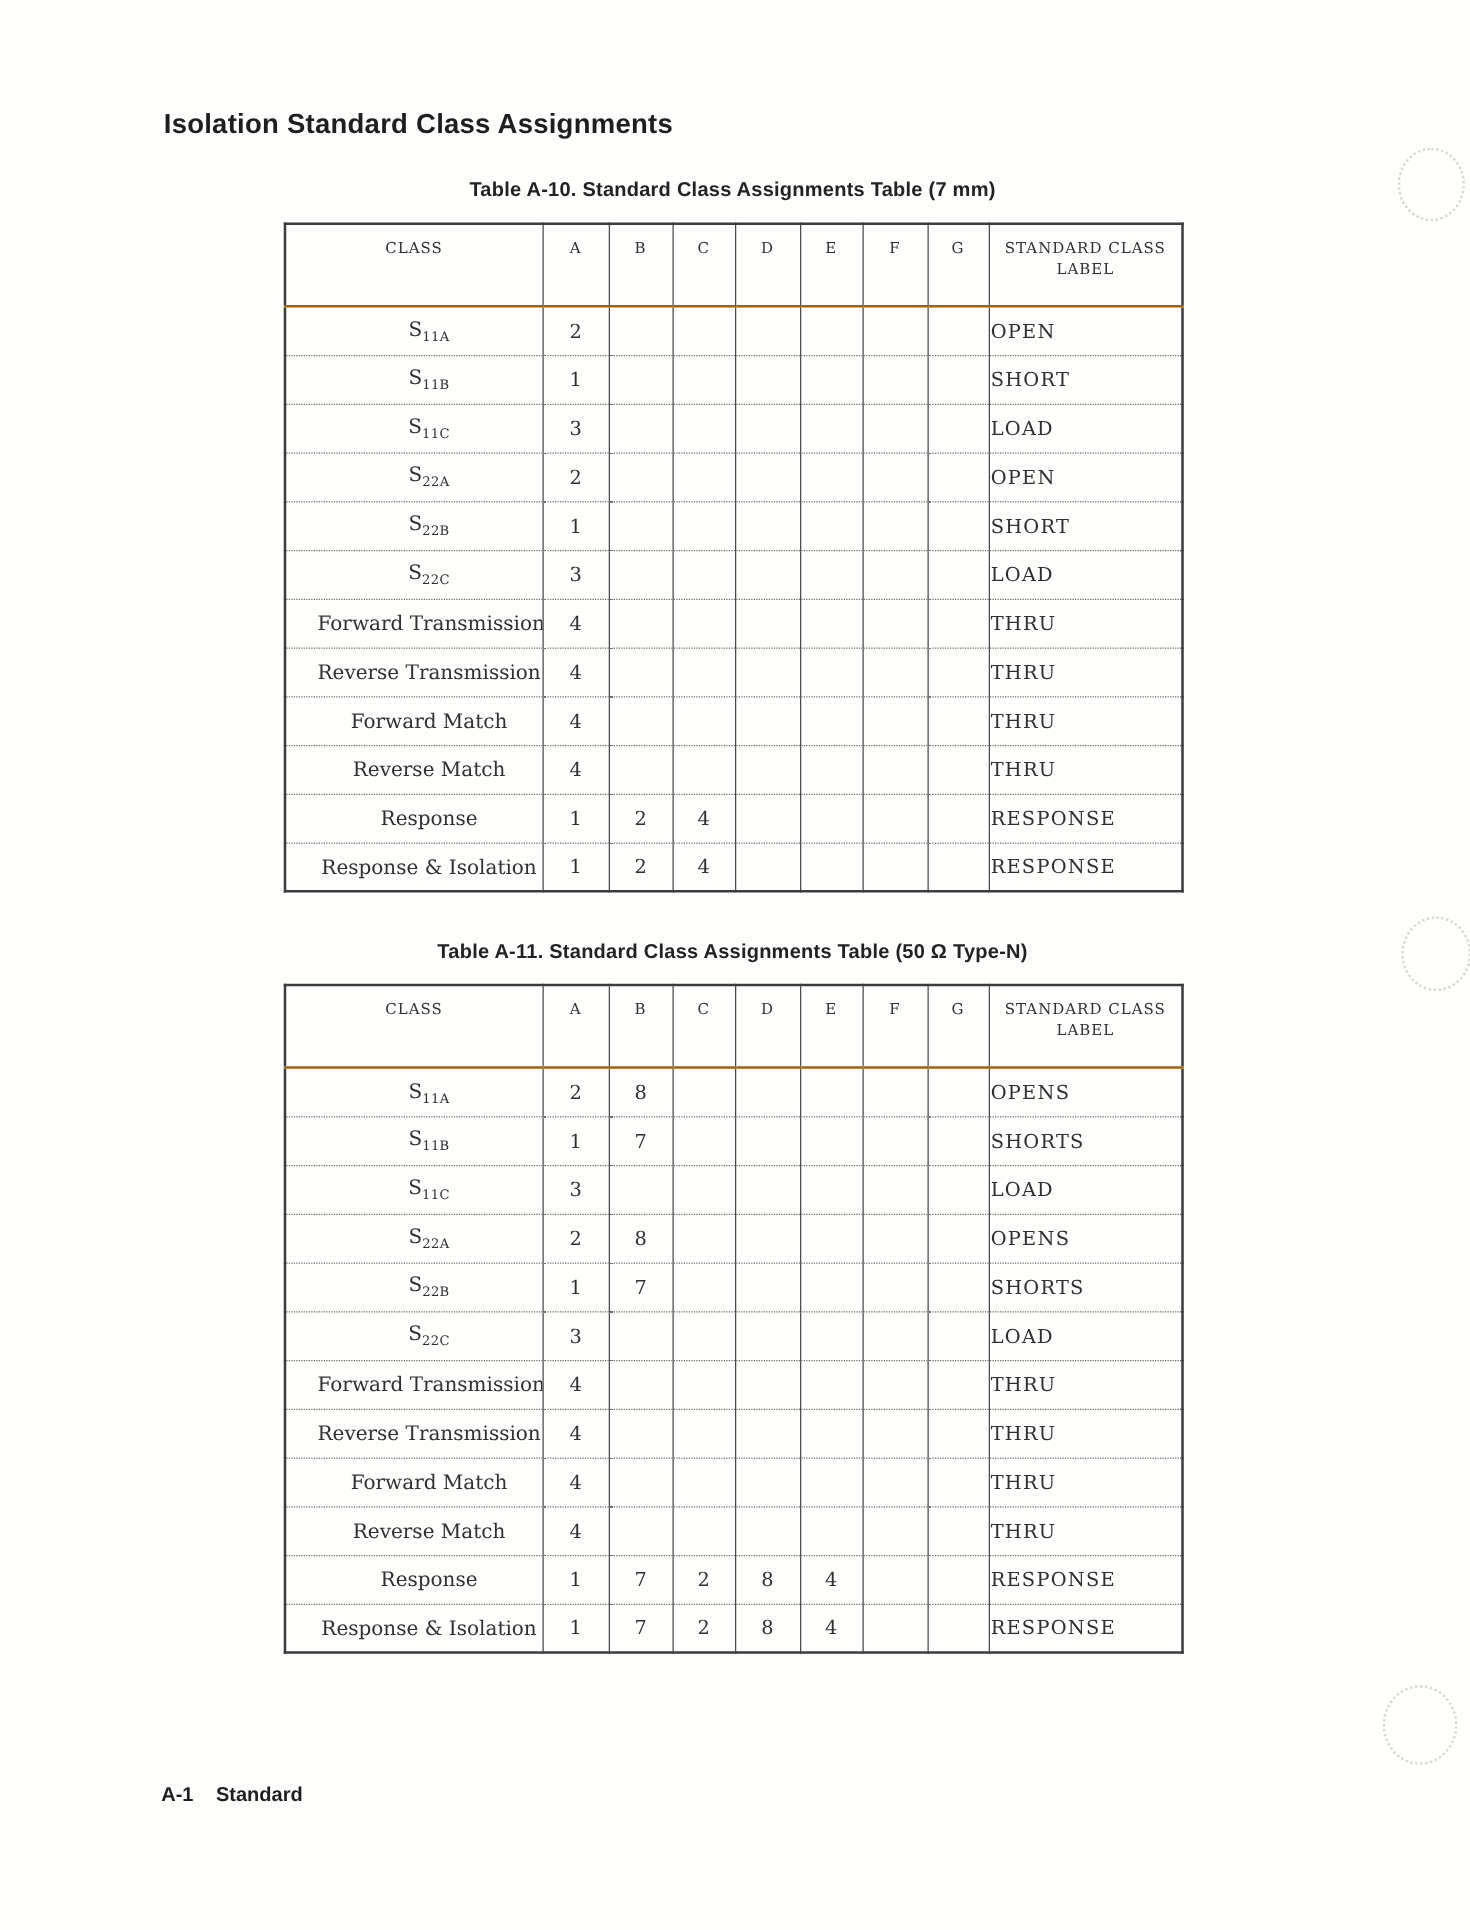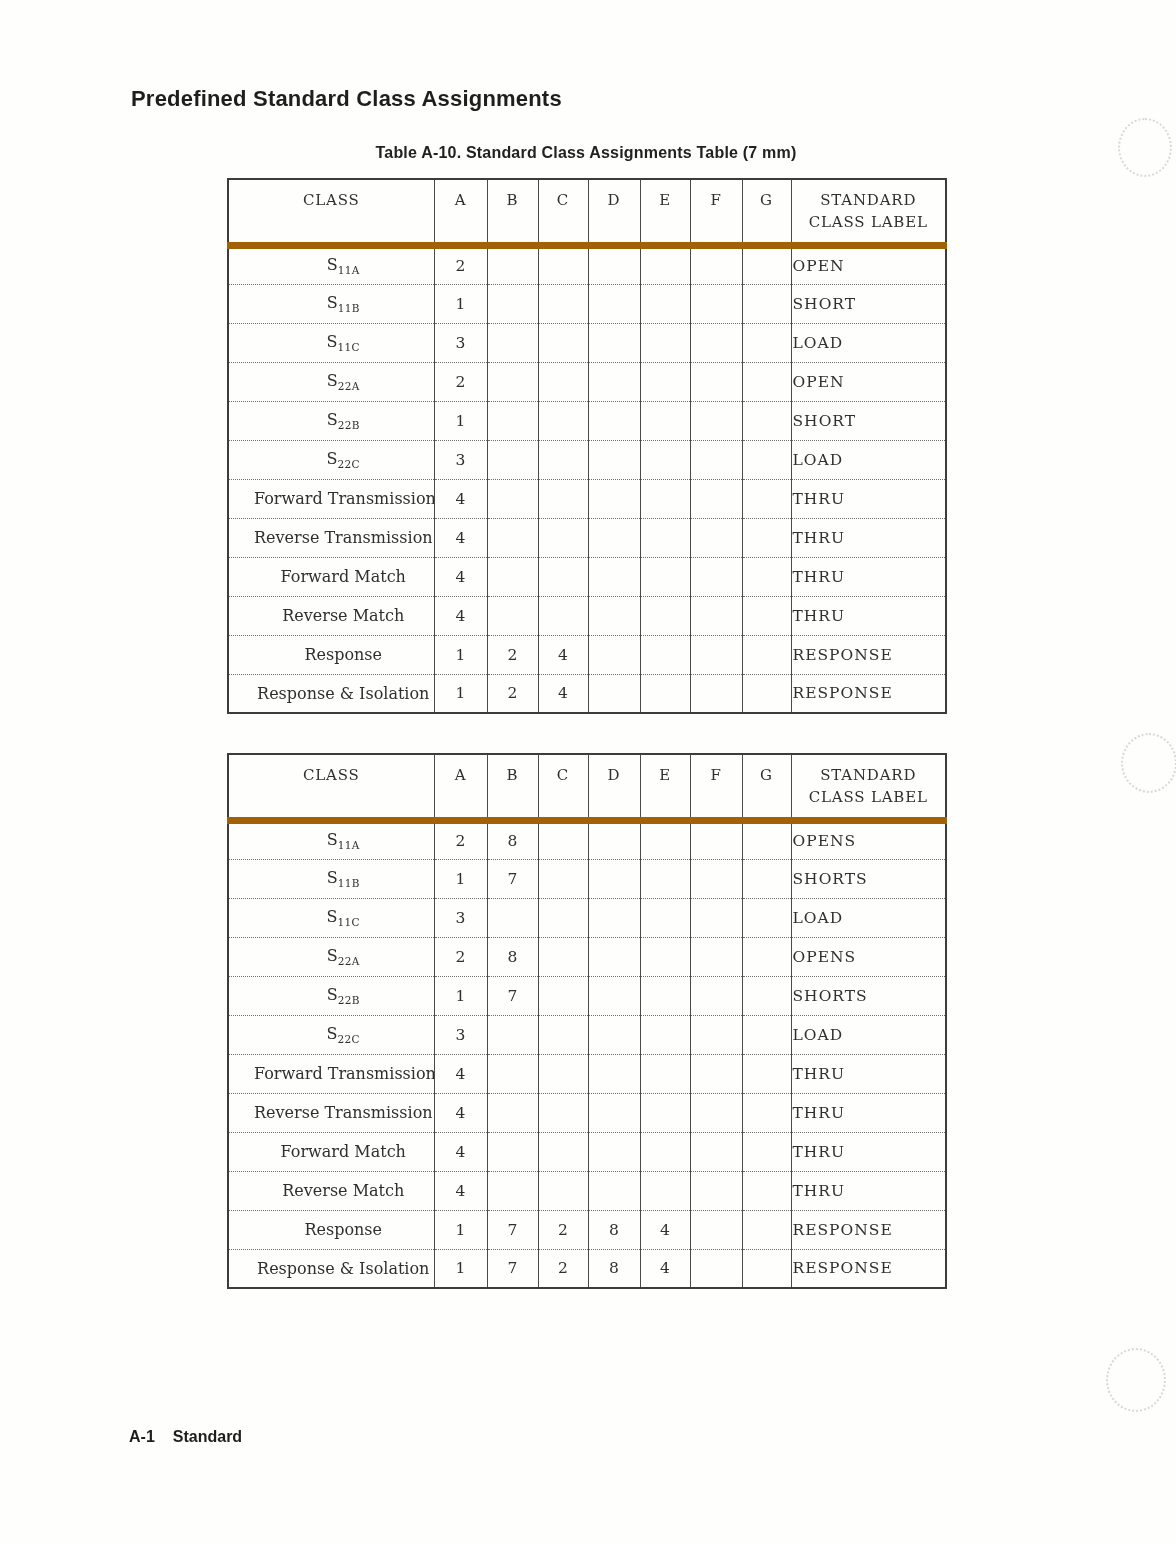--- a/index.html
+++ b/index.html
@@ -44,27 +44,27 @@
   table.assign th, table.assign td {
     border-left: 1px solid #4a4a4a;
     border-right: 1px solid #4a4a4a;
     border-top: 1px dotted #6e6e6e;
     border-bottom: 1px dotted #6e6e6e;
     overflow: hidden;
   }
   table.assign thead tr { height: 66px; }
   table.assign thead th {
     font-weight: normal;
-    font-size: 15px;
+    font-size: 12px;
     vertical-align: top;
     padding-top: 10px;
     text-align: center;
     letter-spacing: 0.8px;
     line-height: 1.45;
-    border-bottom: 7px solid #a16207;
+    border-bottom: 2px solid #a16207;
   }
   table.assign tbody tr { height: 39px; }
   td.c-class {
     text-align: center;
     padding-left: 25px;
     font-size: 16px;
     white-space: nowrap;
   }
   td.c-class sub { font-size: 10.5px; letter-spacing: 0.3px; }
   td.c-val { text-align: center; font-size: 15.5px; }
@@ -87,21 +87,21 @@
   }
   #punch0 { left: 1118px; top: 118px;  width: 50px; height: 55px; }
   #punch1 { left: 1121px; top: 733px;  width: 52px; height: 56px; }
   #punch2 { left: 1106px; top: 1348px; width: 56px; height: 60px; }
 </style>
 </head>
 <body>
 
 <div class="page">
 
-  <h1 class="heading">Predefined Standard Class Assignments</h1>
+  <h1 class="heading">Isolation Standard Class Assignments</h1>
 
   <div class="tblock" id="tblock0">
     <div class="caption">Table A-10. Standard Class Assignments Table (7 mm)</div>
     <table class="assign">
       <colgroup>
         <col style="width:206px">
           <col style="width:53px">
           <col style="width:51px">
         <col style="width:50px">
           <col style="width:52px">
@@ -254,20 +254,21 @@
             <td class="c-val"></td>
             <td class="c-val"></td>
             <td class="c-val"></td>
             <td class="c-label">RESPONSE</td>
           </tr>
         </tbody>
     </table>
   </div>
 
   <div class="tblock" id="tblock1">
+    <div class="caption">Table A-11. Standard Class Assignments Table (50 Ω Type-N)</div>
     <table class="assign">
       <colgroup>
         <col style="width:206px">
           <col style="width:53px">
           <col style="width:51px">
         <col style="width:50px">
           <col style="width:52px">
           <col style="width:50px">
         <col style="width:52px">
           <col style="width:49px">

